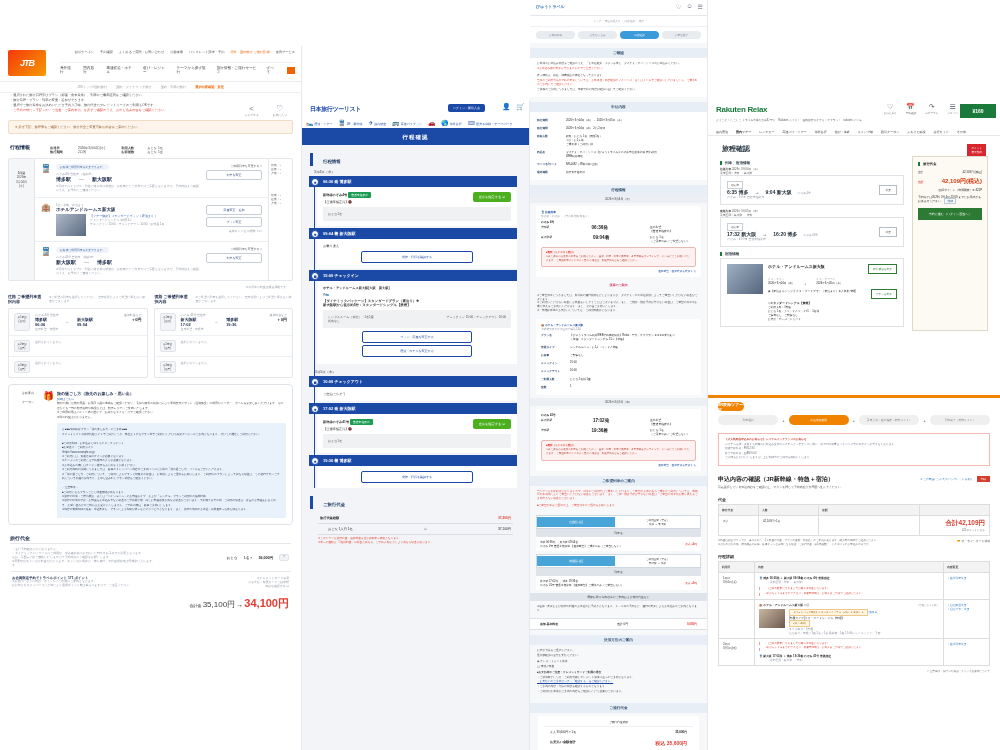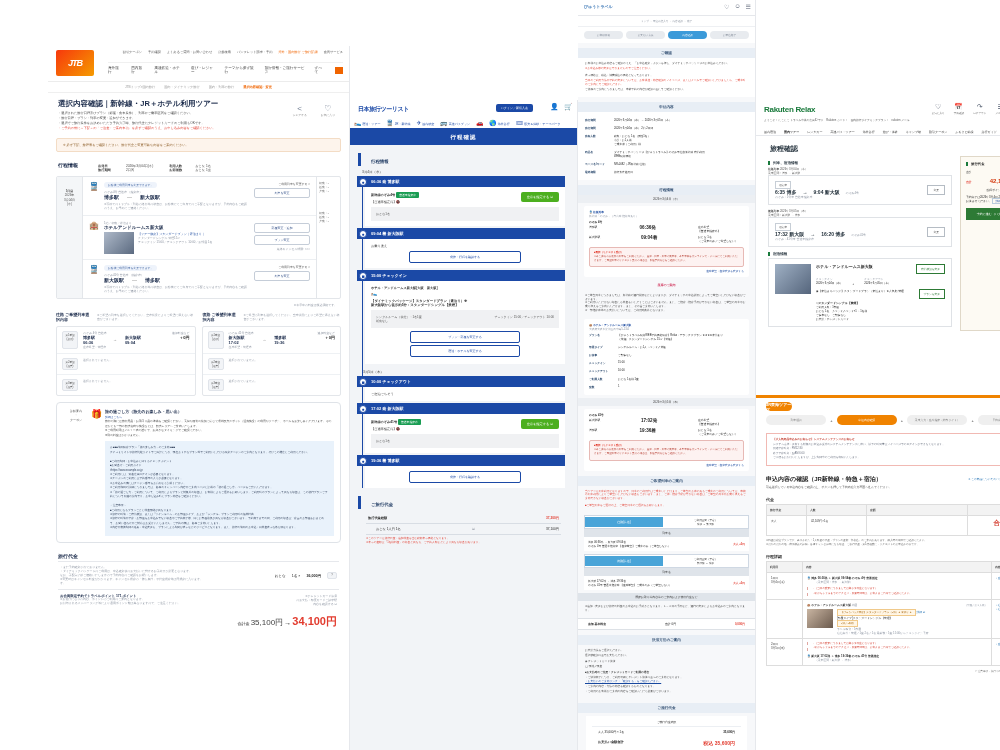--- a/index.html
+++ b/index.html
@@ -2,21 +2,21 @@
 <html><head>
 <meta charset="utf-8">
 <style>
   * { box-sizing: border-box; }
   html, body { margin:0; padding:0; }
   body {
     width:1000px; height:750px; background:#ffffff;
     font-family:"Liberation Sans","DejaVu Sans",sans-serif;
     font-size:4px; color:#222; overflow:hidden; position:relative;
   }
-  .panel { position:absolute; background:#fff; overflow:hidden;margin-left:48px; }
+  .panel { position:absolute; background:#fff; overflow:hidden; }
 
   
   .t { line-height:1.35; }
   .muted { color:#8b93a0; }
   .red { color:#e23b2e; }
   .orange { color:#f06400; }
   .blue { color:#17479e; }
   .grey { color:#6b7280; }
   .b { font-weight:bold; }
 
@@ -208,21 +208,20 @@
     </div>
   </div>
 
   <div class="jtb-crumb">
     <span>JTBトップ&gt;国内旅行</span>
     <span>国内・ダイナミック旅行</span>
     <span>国内・列車の旅行</span>
     <span class="cur">選択内容確認・変更</span>
   </div>
 
-  <div class="jtb-h1">選択内容確認｜新幹線・JR＋ホテル利用ツアー</div>
   <div class="jtb-lead t">
     <div>・選択された旅行日程及びプラン（部屋・食事条件）、列車やご乗車区間をご確認ください。</div>
     <div>・旅行日程・プラン・列車の変更・追加ができます。</div>
     <div>・選択でご旅行条件をお決めいただき予約完了時、旅行代金にクレジットカードのご利用もOKです。</div>
     <div class="red">・ご予約の前に＜下記＞の「ご注意・ご案内事項」を必ずご確認のうえ、お申し込み内容をご確認ください。</div>
   </div>
 
   <div class="jtb-share">
     <div><i>&lt;</i><span>シェアする</span></div>
     <div><i>♡</i><span>お気に入り</span></div>

